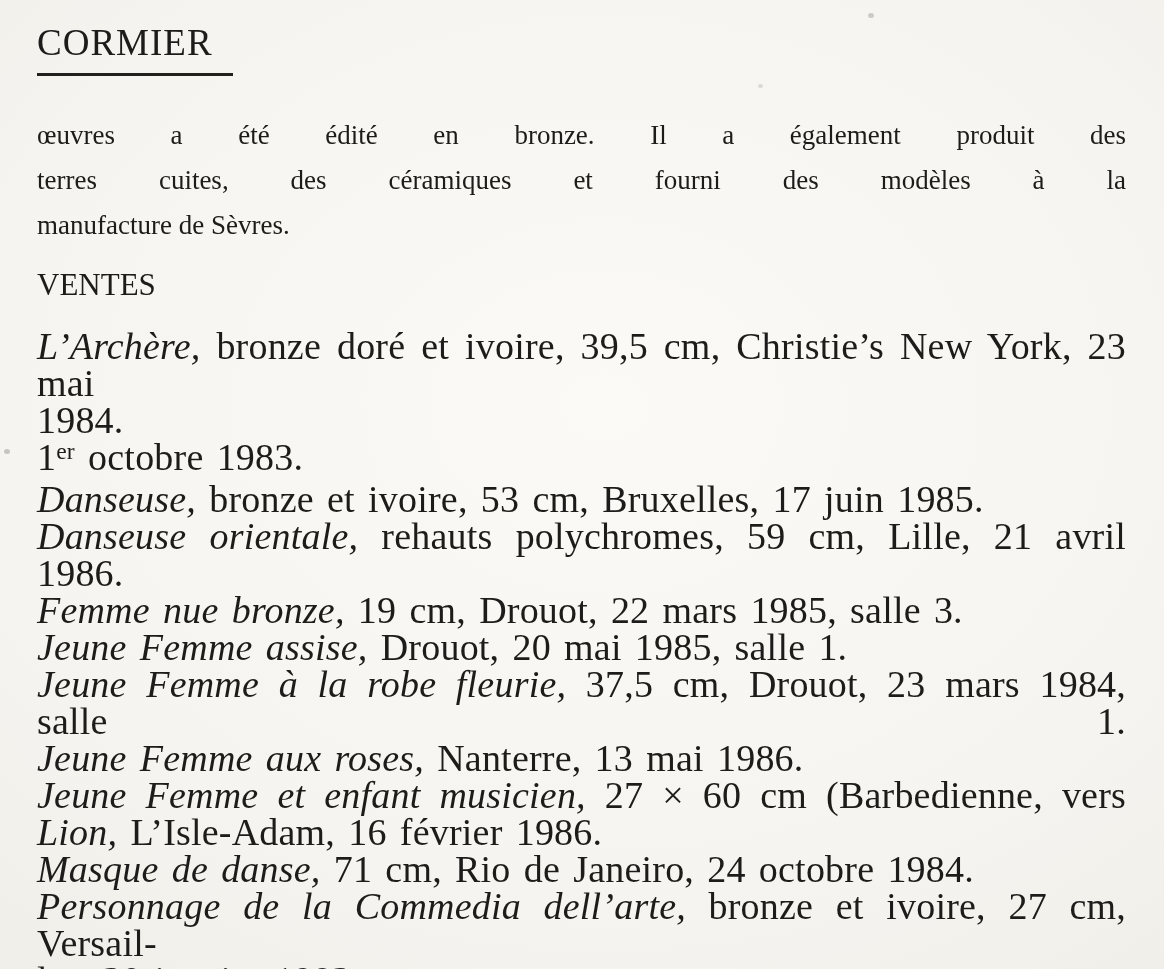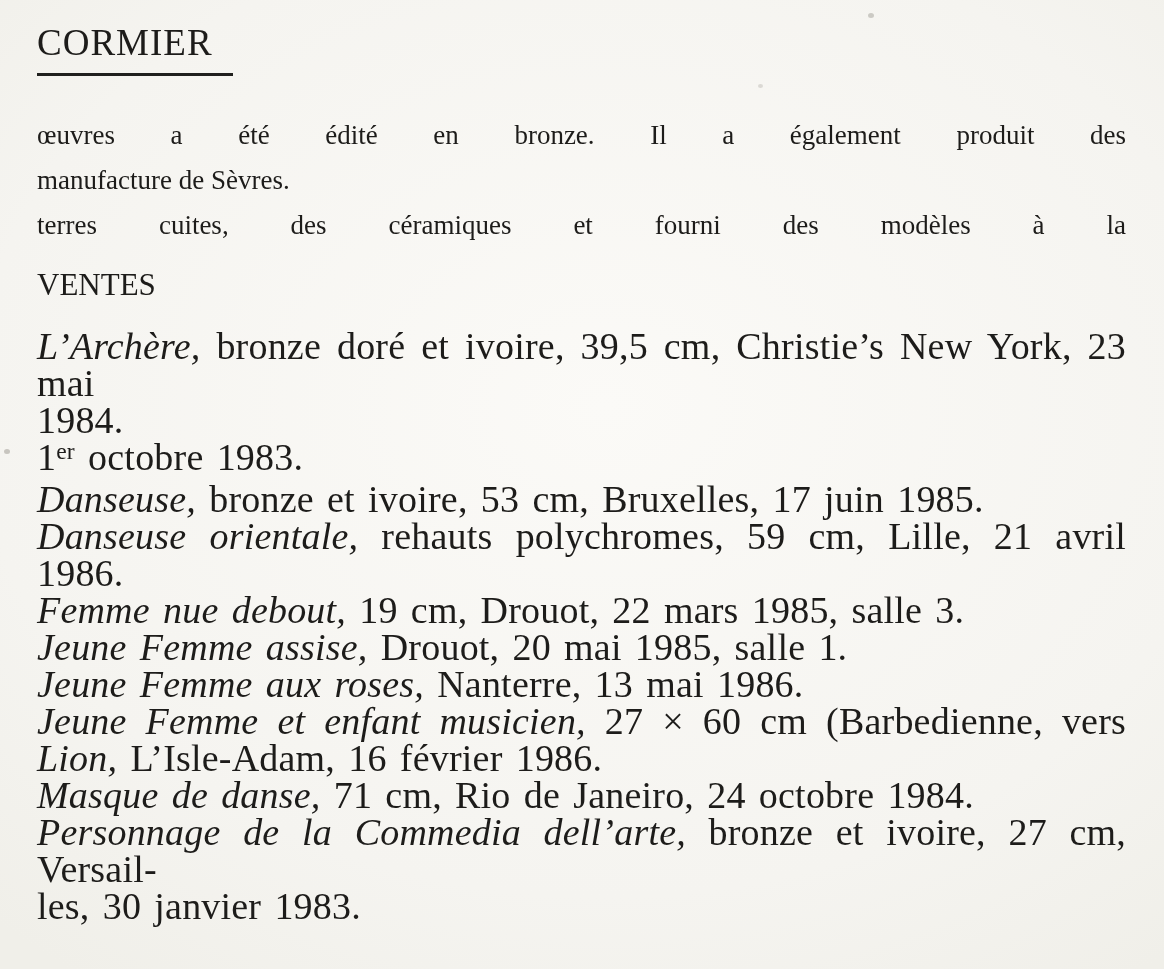--- a/index.html
+++ b/index.html
@@ -78,22 +78,22 @@
 <div class="speck" id="speck-2"></div>
 <div class="speck" id="speck-3"></div>
 
 <div class="page">
 
   <h1 class="main-heading">CORMIER</h1>
   <div class="heading-rule"></div>
 
   <div class="intro">
     <span class="line j">œuvres a été édité en bronze. Il a également produit des</span>
+    <span class="line j">terres cuites, des céramiques et fourni des modèles à la</span>
     <span class="line">manufacture de Sèvres.</span>
-    <span class="line j">terres cuites, des céramiques et fourni des modèles à la</span>
   </div>
 
   <h2 class="section-heading">VENTES</h2>
 
   <div class="entries">
 
     <div>
       <span class="line j"><span class="ttl">L’Archère,</span><span> bronze doré et ivoire, 39,5 cm, Christie’s New York, 23 mai</span></span>
       <span class="line">1984.</span>
     </div>
@@ -104,27 +104,30 @@
 
     <div>
       <span class="line"><span class="ttl">Danseuse,</span><span> bronze et ivoire, 53 cm, Bruxelles, 17 juin 1985.</span></span>
     </div>
 
     <div>
       <span class="line j"><span class="ttl">Danseuse orientale,</span><span> rehauts polychromes, 59 cm, Lille, 21 avril 1986.</span></span>
     </div>
 
     <div>
-      <span class="line"><span class="ttl">Femme nue debout,</span><span> 19 cm, Drouot, 22 mars 1985, salle 3.</span></span>
+      <span class="line"><span class="ttl">Femme nue bronze,</span><span> 19 cm, Drouot, 22 mars 1985, salle 3.</span></span>
     </div>
 
     <div>
       <span class="line"><span class="ttl">Jeune Femme assise,</span><span> Drouot, 20 mai 1985, salle 1.</span></span>
     </div>
 
+    <div>
+      <span class="line j"><span class="ttl">Jeune Femme à la robe fleurie,</span><span> 37,5 cm, Drouot, 23 mars 1984, salle 1.</span></span>
+    </div>
 
     <div>
       <span class="line"><span class="ttl">Jeune Femme aux roses,</span><span> Nanterre, 13 mai 1986.</span></span>
     </div>
 
     <div>
       <span class="line j"><span class="ttl">Jeune Femme et enfant musicien,</span><span> 27 × 60 cm (Barbedienne, vers</span></span>
     </div>
 
     <div>

